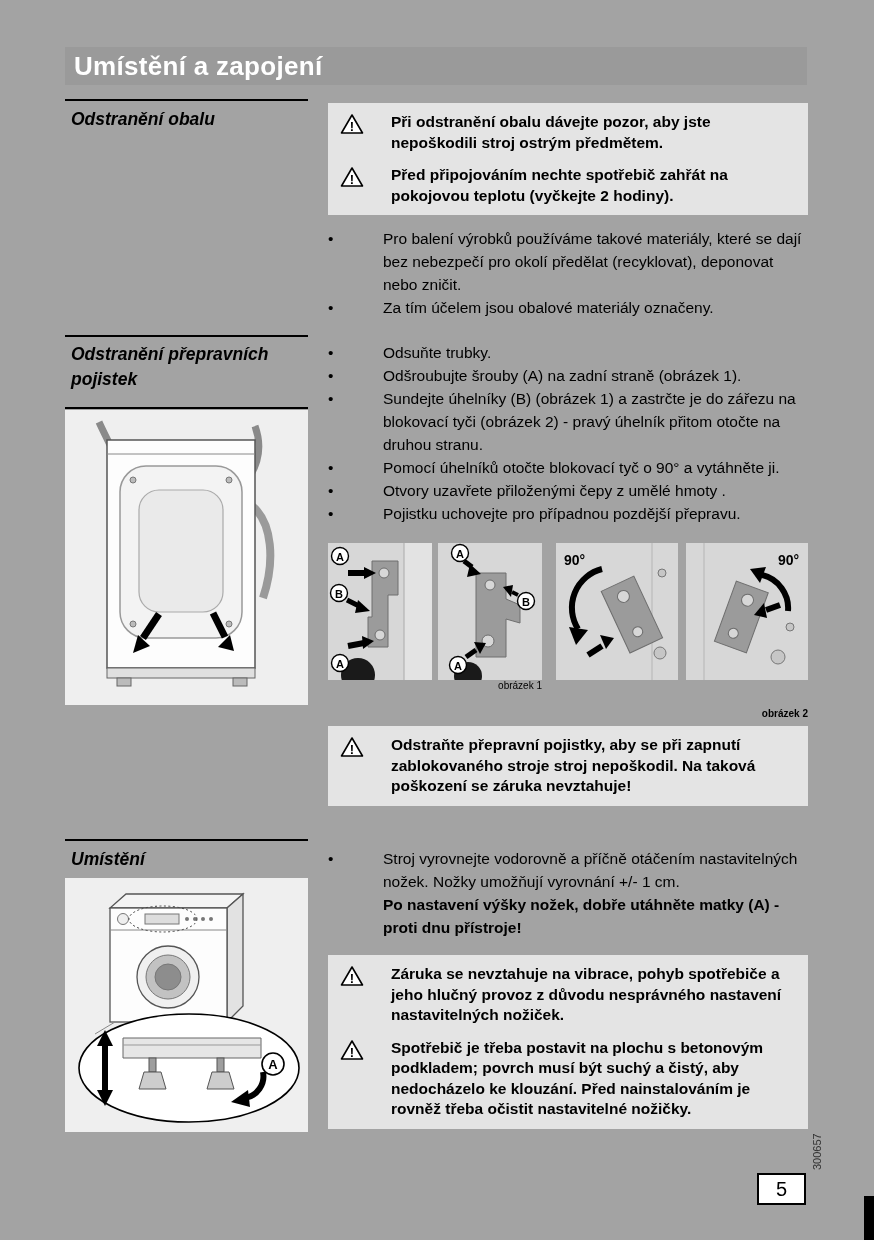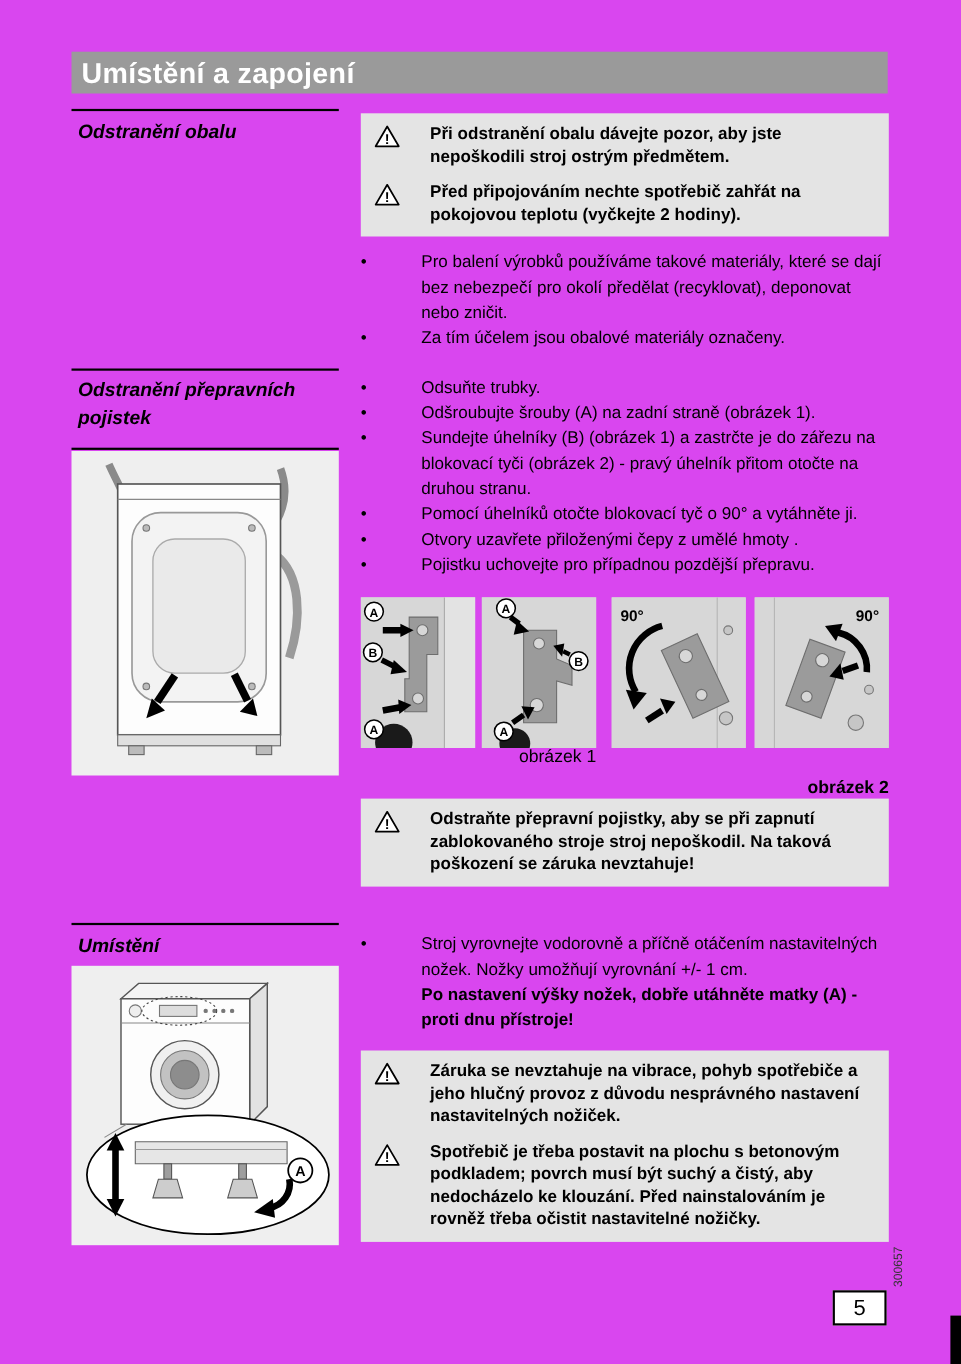--- a/index.html
+++ b/index.html
@@ -1,18 +1,18 @@
 <!DOCTYPE html>
 <html><head>
 <meta charset="utf-8">
 <style>
   * { margin:0; padding:0; box-sizing:border-box; }
   html, body { background:#ffffff; }
   .page {
-    position:relative; width:874px; height:1240px; background:#d946ef;
+    position:relative; width:874px; height:1240px; background:#a3a3a3;
     font-family:"Liberation Sans", sans-serif; color:#000; overflow:hidden;
   }
   .title-bar {
     position:absolute; left:65px; top:47px; width:742px; height:38px;
     background:#9a9a9a; color:#ffffff; font-size:26px; font-weight:bold;
     line-height:38px; padding-left:9px; letter-spacing:0.3px;
   }
   .rule { position:absolute; left:65px; width:243px; height:2px; background:#000; }
   .sec-heading {
     position:absolute; left:71px; width:237px;
@@ -25,21 +25,21 @@
   .warn-item { display:flex; gap:8px; }
   .warn-icon { flex:0 0 26px; padding-top:1px; }
   .warn-text { font-weight:bold; font-size:15.5px; line-height:20.5px;margin-left:17px; }
   .bullets { position:absolute; left:328px; width:482px; font-size:15.5px; line-height:23px; }
   .b-row { display:flex; }
   .b-dot { flex:0 0 18px; }
   .b-body { flex:1 1 auto;margin-left:37px; }
   .bold { font-weight:bold; }
   .fig-panel { position:absolute; background:#efefef; }
   .draw-panel { position:absolute; background:#d7d7d7; }
-  .caption { position:absolute; font-size:16px; text-align:right; }
+  .caption { position:absolute; font-size:10px; text-align:right; }
   .doc-code {
     position:absolute; left:811px; top:1126px; width:16px; height:52px;
     font-size:11px; color:#333; writing-mode:vertical-rl; transform:rotate(180deg);
     text-align:center;
   }
   .page-num {
     position:absolute; left:757px; top:1173px; width:49px; height:32px;
     border:2px solid #000; display:flex; align-items:center; justify-content:center;
     font-size:20px; background:#fff;
   }

